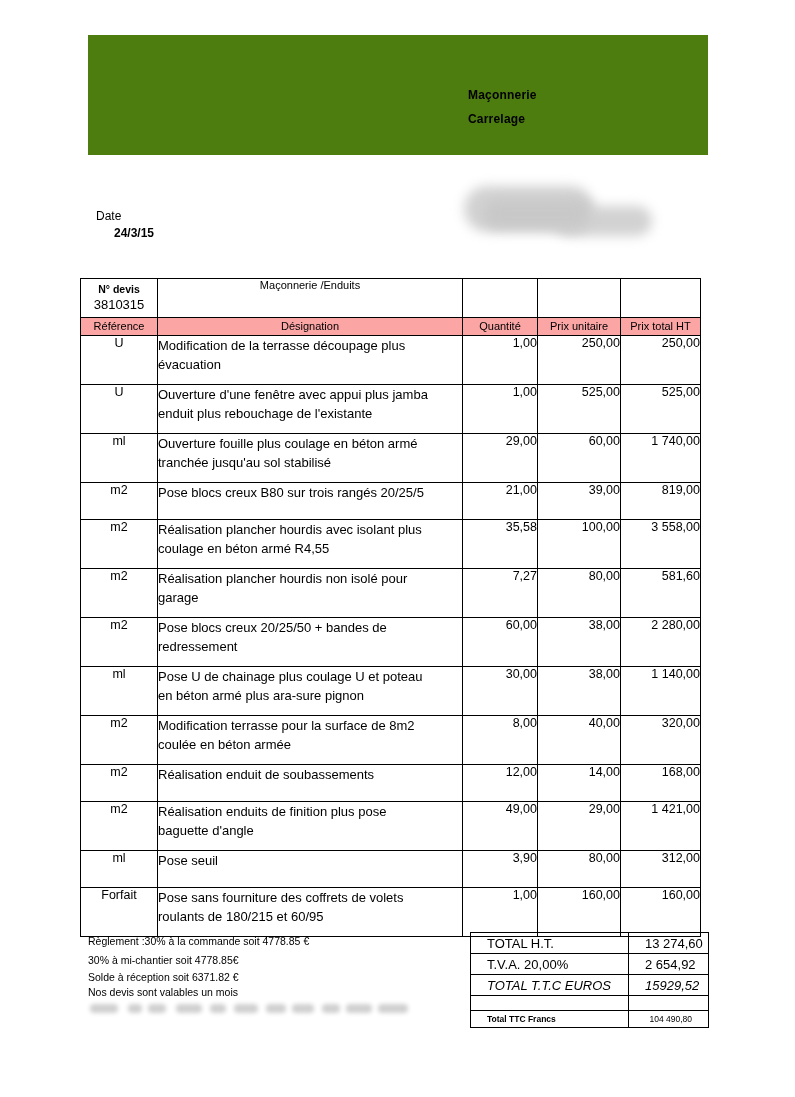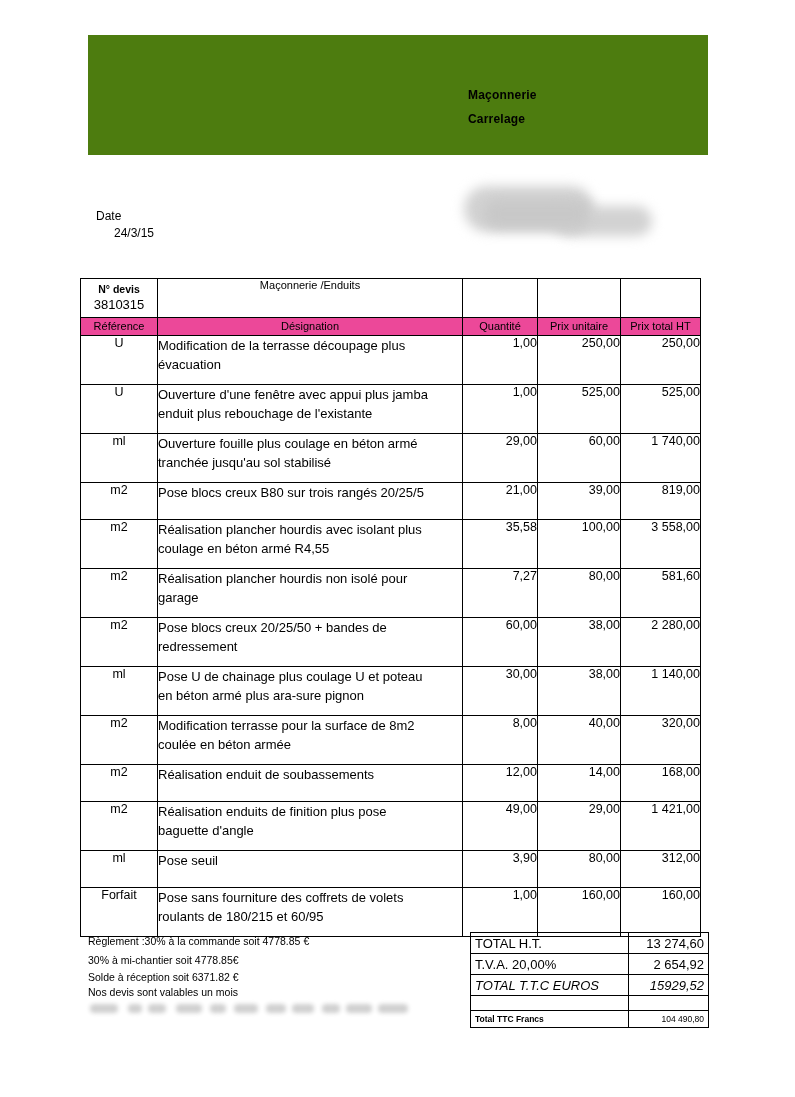--- a/index.html
+++ b/index.html
@@ -63,21 +63,21 @@
   }
 
   
   #date-block {
     position: absolute;
     left: 96px;
     top: 208px;
     font-size: 12px;
     line-height: 17px;
   }
-  #date-value { padding-left: 18px; }
+  #date-value { padding-left: 18px; font-weight: bold; }
 
   
   #quote-table {
     position: absolute;
     left: 80px;
     top: 278px;
     width: 620px;
     border-collapse: collapse;
     table-layout: fixed;
     font-size: 12.5px;
@@ -114,21 +114,21 @@
   }
   .section-title {
     font-size: 11px;
     font-weight: bold;
     padding-top: 5px;
     text-align: center;
   }
 
   
   .colhead-row td {
-    background: #ec4899;
+    background: #fca5a5;
     height: 17px;
     font-size: 11px;
     font-weight: bold;
     text-align: center;
     line-height: 17px;
     white-space: nowrap;
     overflow: hidden;
   }
 
   
@@ -193,21 +193,21 @@
     position: absolute;
     left: 382px;
     top: 0;
     width: 238px;
     border-collapse: collapse;
     table-layout: fixed;
     font-size: 13px;
   }
   #totals-box td {
     border: 1px solid #000000;
-    padding: 0 4px;
+    padding: 0 16px;
     height: 20px;
     vertical-align: middle;
   }
   col.t-lab { width: 158px; }
   col.t-val { width: 80px; }
   #totals-box td.t-label { text-align: left; white-space: nowrap; }
   #totals-box td.t-value { text-align: right; white-space: nowrap; }
   #totals-box tr.grand td {
     font-weight: normal;
     font-style: italic;

